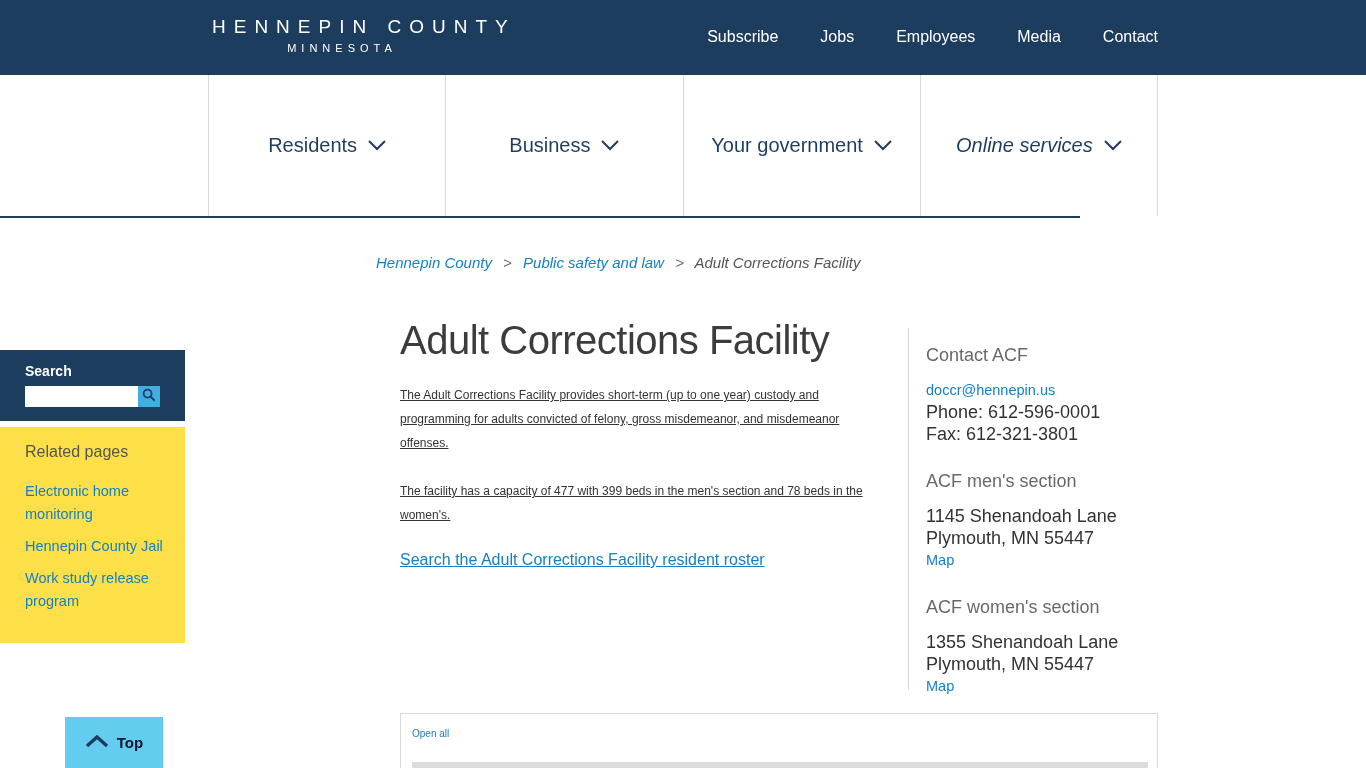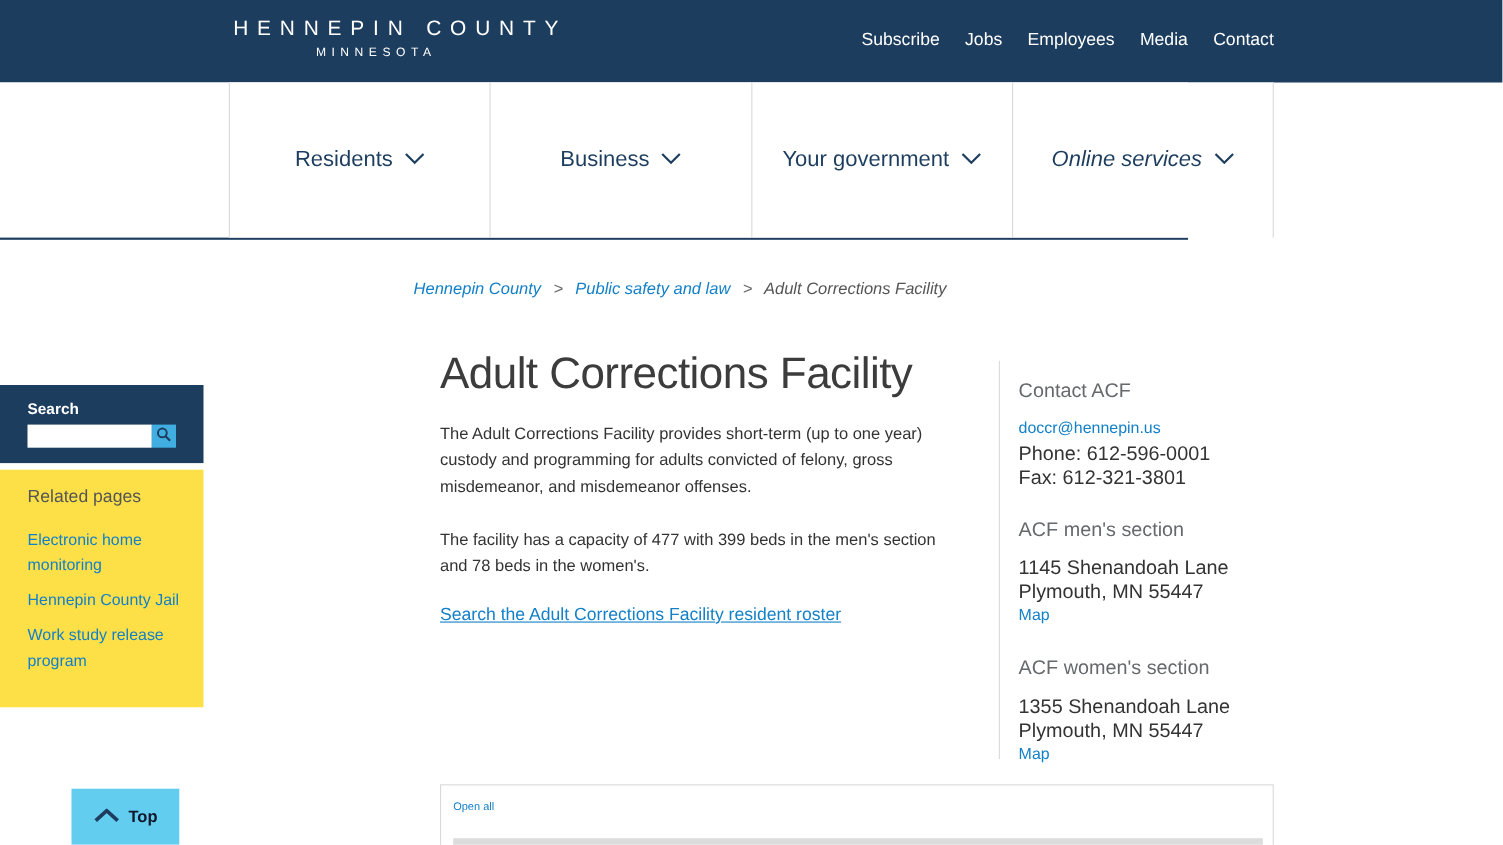--- a/index.html
+++ b/index.html
@@ -17,21 +17,21 @@
     background: #1d3d5f;
   }
   .logo {
     position: absolute; left: 212px; top: 16px;
     width: 260px; text-align: center; color: #ffffff; cursor: pointer;
   }
   .logo-line1 { font-size: 19px; letter-spacing: 8px; font-weight: 400; white-space: nowrap; }
   .logo-line2 { font-size: 11px; letter-spacing: 5px; margin-top: 4px; white-space: nowrap; }
   .utility-nav {
     position: absolute; right: 208px; top: 28px;
-    display: flex; gap: 23px;
+    display: flex; gap: 42px;
   }
   .utility-nav a {
     color: #ffffff; font-size: 16px; text-decoration: none; cursor: pointer;
   }
 
   
   .main-nav {
     position: absolute; left: 0; top: 75px;
     width: 1080px; height: 143px;
     background: #ffffff;
@@ -102,21 +102,21 @@
     text-decoration: none; cursor: pointer;
   }
 
   
   .main-col { position: absolute; left: 400px; top: 318px; width: 478px; }
   .page-title {
     font-size: 40px; font-weight: 300; color: #3c3c3c;
     letter-spacing: -0.5px; margin-bottom: 20px;
   }
   .main-col p {
-    font-size: 15px; line-height: 24px; color: #333333; margin-bottom: 24px;
+    font-size: 12px; line-height: 24px; color: #333333; margin-bottom: 24px; text-decoration: underline;
   }
   .roster-link {
     font-size: 16px; color: #1380c8; text-decoration: underline; cursor: pointer;
   }
 
   
   .col-divider {
     position: absolute; left: 908px; top: 328px;
     height: 362px; width: 0; border-left: 1px solid #d9d9d9;
   }

